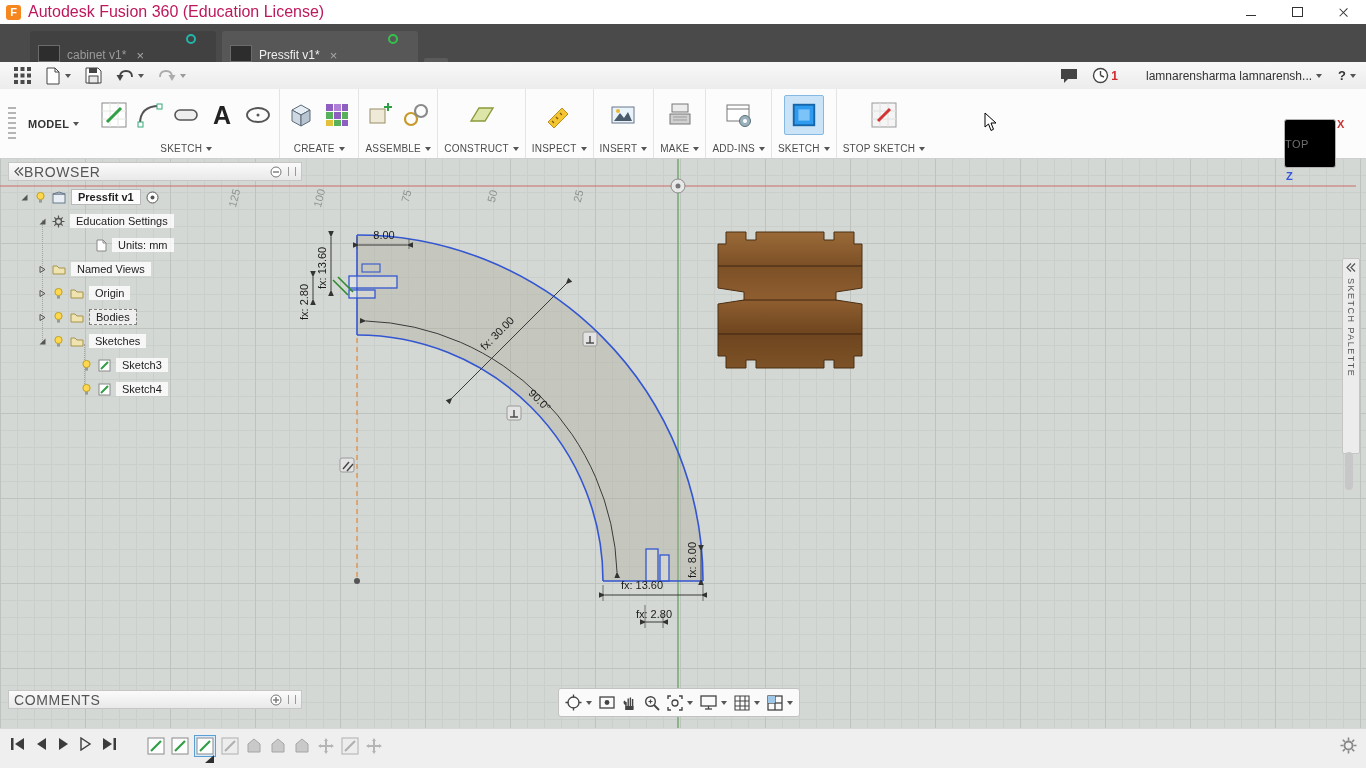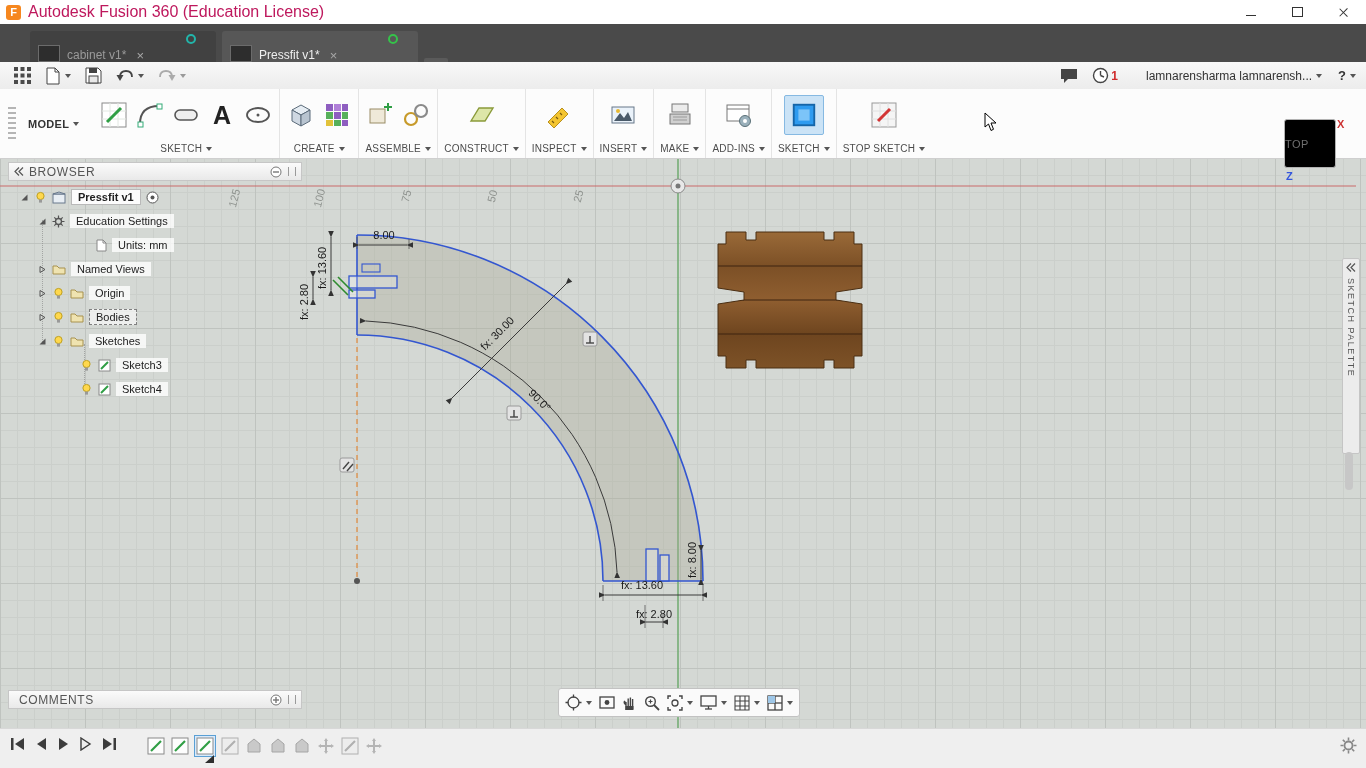--- a/index.html
+++ b/index.html
@@ -65,21 +65,21 @@
 
   
   #viewcube{left:1284px;top:119px;width:50px;height:47px;background:#000000;border:1px solid #b2b2b2;border-radius:3px;display:flex;align-items:center;justify-content:flex-start}
   #viewcube-face{color:#6f6f6f;font-size:11px;letter-spacing:.5px}
   #axis-x{left:1337px;top:118px;color:#cc3333;font-size:11px;font-weight:bold}
   #axis-z{left:1286px;top:170px;color:#3355dd;font-size:11px;font-weight:bold}
 
   
   #browser{left:8px;top:162px;width:294px;height:250px}
   .panelbar{height:17px;background:linear-gradient(#fbfbfb,#e9e9e9);border:1px solid #c6c6c6;display:flex;align-items:center;padding:0 5px}
-  .paneltitle{font-size:12px;color:#555;letter-spacing:.6px;margin-left:5px}
+  .paneltitle{font-size:14px;color:#555;letter-spacing:.6px;}
   .panelbar .spacer{flex:1}
   .handle{width:6px;height:9px;border-left:1px solid #9a9a9a;border-right:1px solid #9a9a9a;margin-left:6px}
   .brow{position:absolute;display:flex;align-items:center;gap:5px;height:18px}
   .chip{background:rgba(255,255,255,.78);padding:1px 6px;font-size:11px;color:#222;white-space:nowrap}
   .chip.root{font-weight:bold;background:rgba(255,255,255,.92);border:1px solid #b9b9b9}
   .chip.dashed{border:1px dashed #808080;background:rgba(255,255,255,.6)}
   .treeline{position:absolute;border-left:1px dotted #8a8a8a;opacity:.65;width:0}
 
   
   #comments{left:8px;top:690px;width:294px;height:17px}

